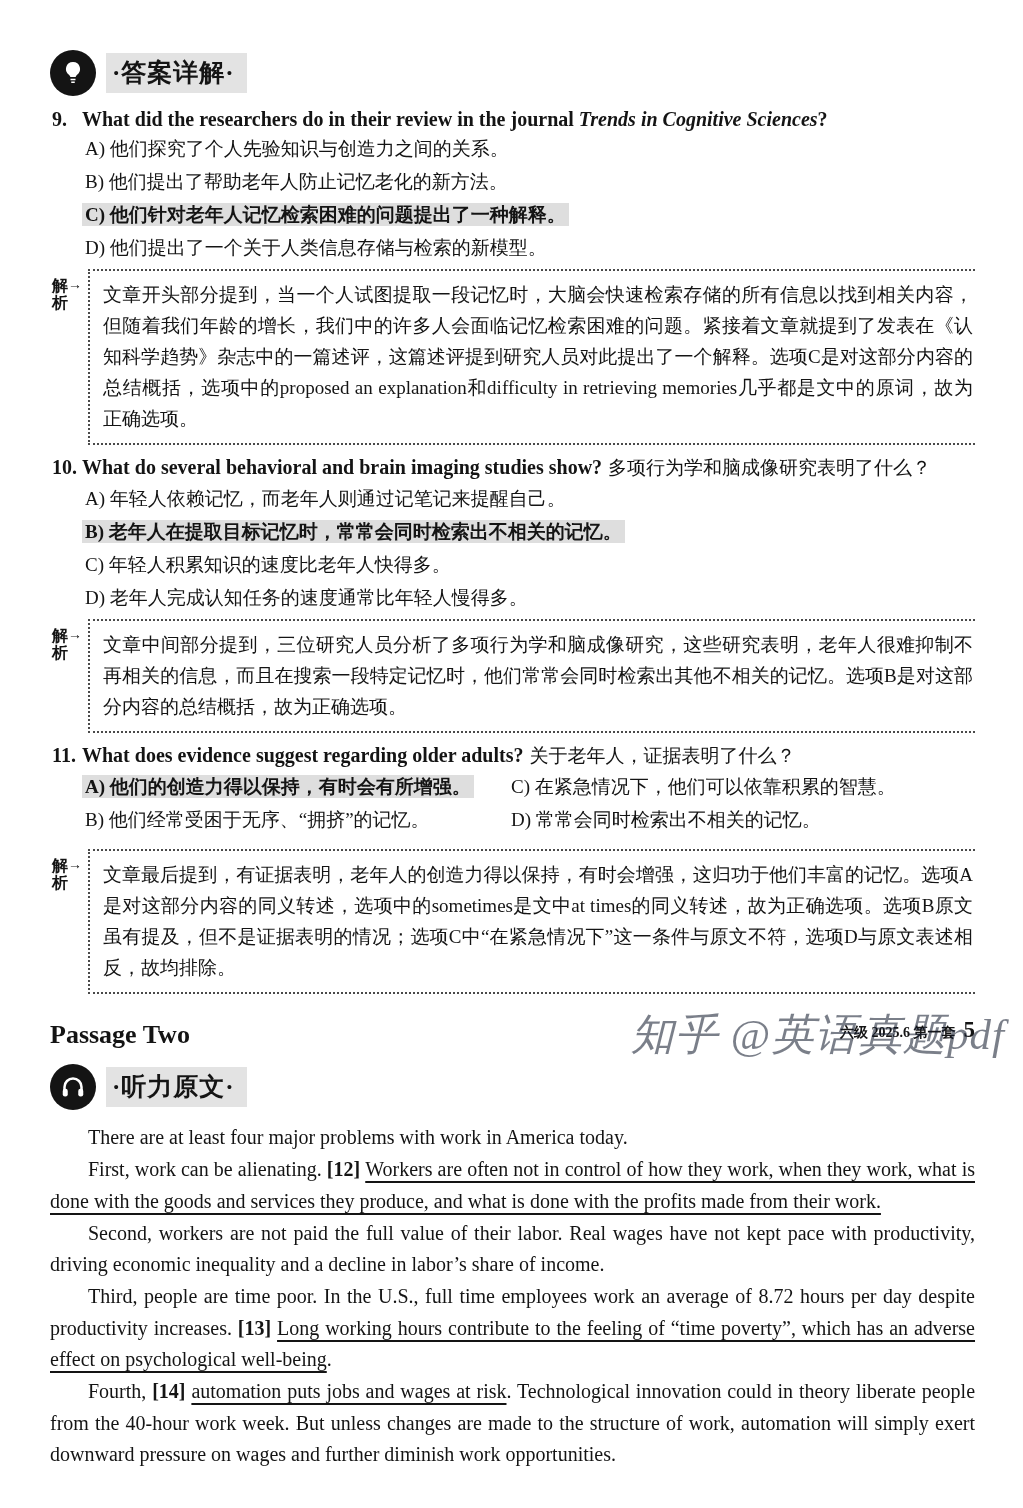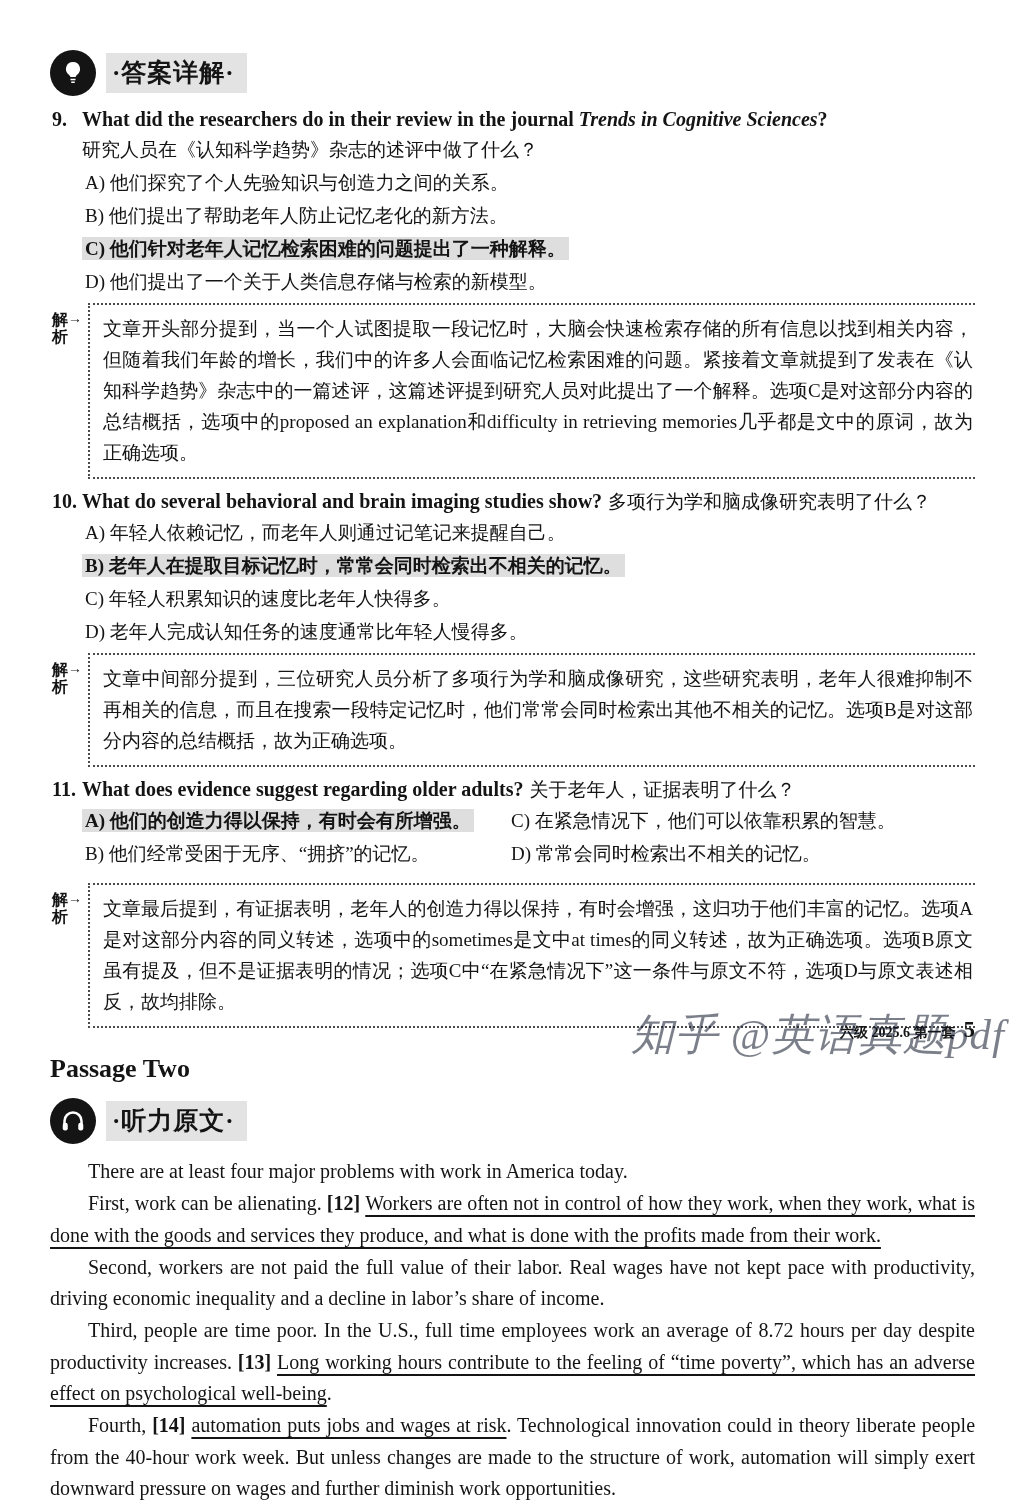--- a/index.html
+++ b/index.html
@@ -71,21 +71,20 @@
       </svg>
     </span>
     <span class="badge-title">·答案详解·</span>
   </div>
 
   <div class="question">
     <div class="q-line">
       <span class="q-num">9.</span>
       <span><span class="q-en">What did the researchers do in their review in the journal </span><span class="q-en q-italic">Trends in Cognitive Sciences</span><span class="q-en">?</span></span>
     </div>
-    <div class="q-zh">研究人员在《认知科学趋势》杂志的述评中做了什么？</div>
     <div class="options">
       <div class="option"><span class="option-content"><span>A)</span> <span>他们探究了个人先验知识与创造力之间的关系。</span></span></div>
       <div class="option"><span class="option-content"><span>B)</span> <span>他们提出了帮助老年人防止记忆老化的新方法。</span></span></div>
       <div class="option"><span class="option-content hl"><span>C)</span> <span>他们针对老年人记忆检索困难的问题提出了一种解释。</span></span></div>
       <div class="option"><span class="option-content"><span>D)</span> <span>他们提出了一个关于人类信息存储与检索的新模型。</span></span></div>
     </div>
     <div class="analysis">
       <div class="analysis-side">
         <div class="analysis-label">解析</div>
         <span class="analysis-arrow">→</span>

